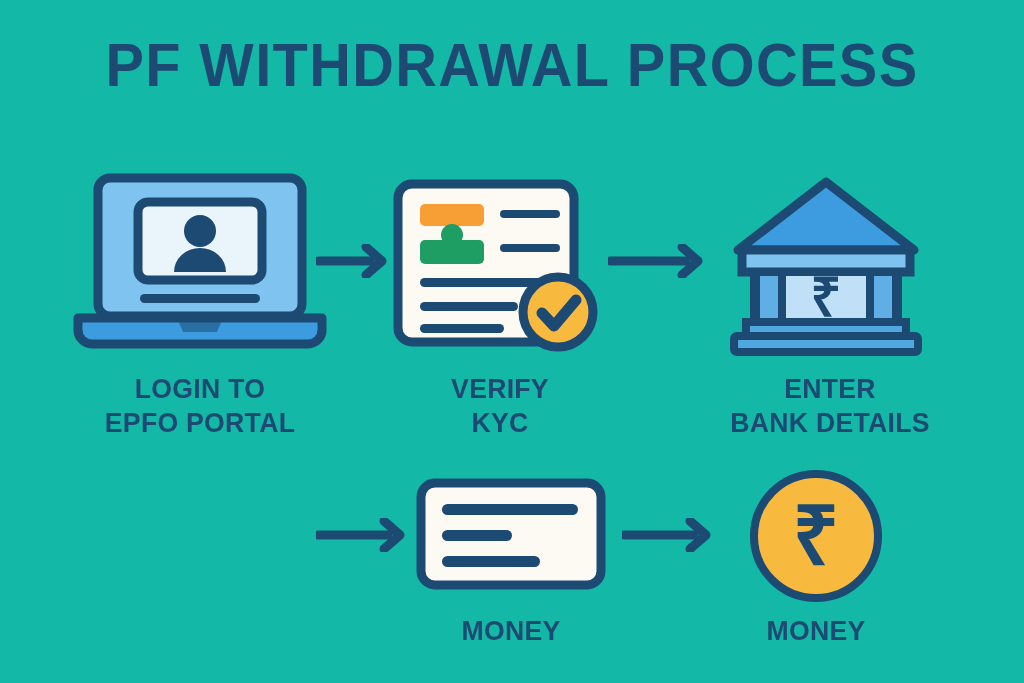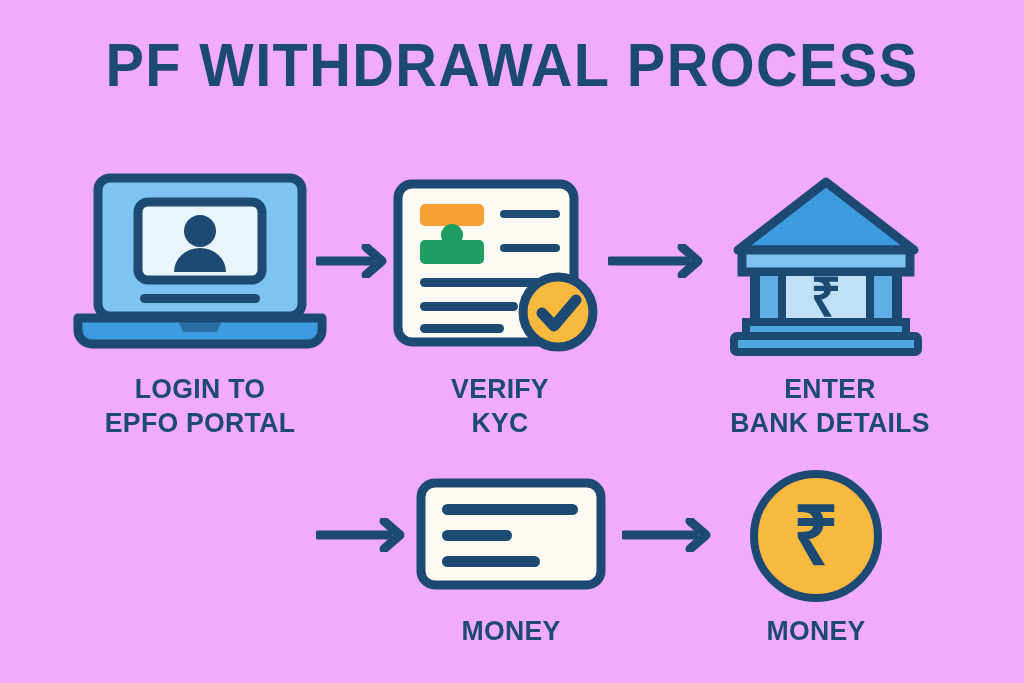--- a/index.html
+++ b/index.html
@@ -10,21 +10,21 @@
     width: 1024px;
     height: 683px;
     background: #FDF5DC;
     font-family: "Liberation Sans", sans-serif;
     overflow: hidden;
   }
   .canvas {
     position: relative;
     width: 1024px;
     height: 683px;
-    background: #f0abfc;
+    background: #14b8a6;
   }
 
   
   .title {
     position: absolute;
     top: 34px;
     left: 0;
     width: 1024px;
     text-align: center;
     font-family: "Liberation Sans Narrow", "Liberation Sans", sans-serif;

